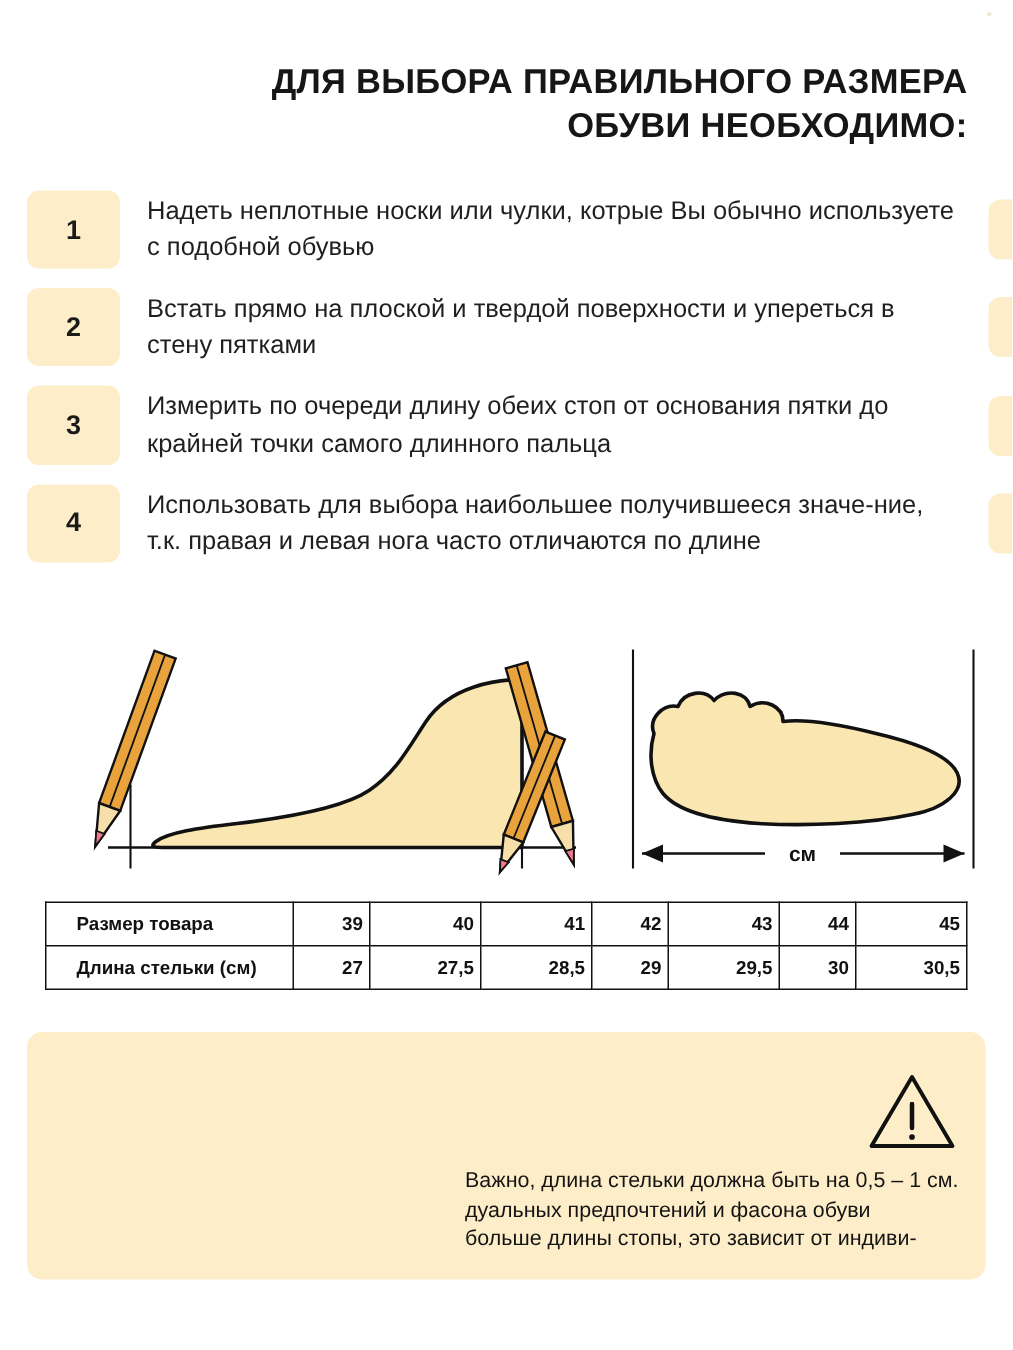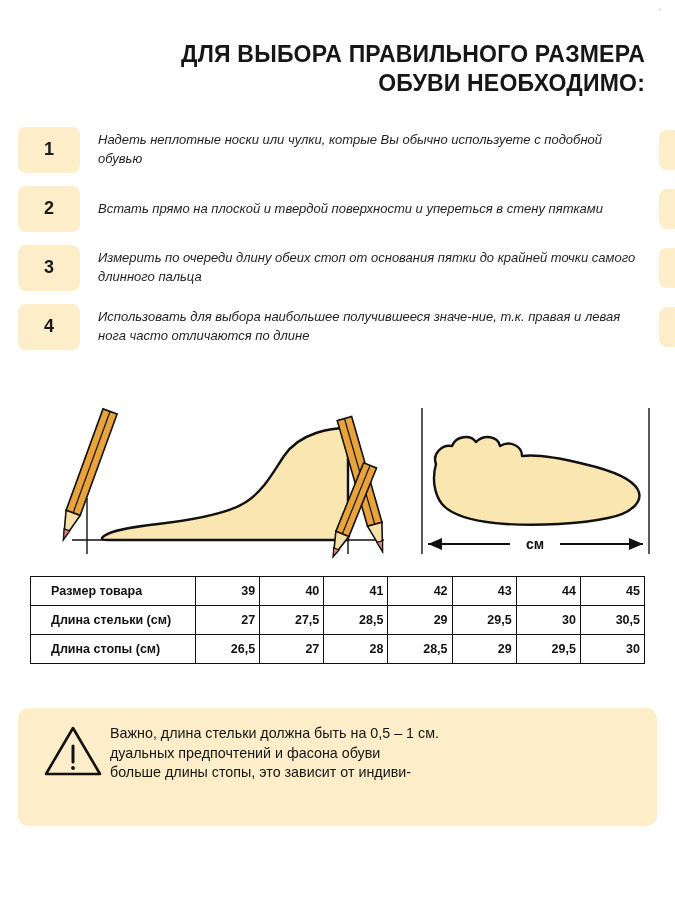--- a/index.html
+++ b/index.html
@@ -47,26 +47,25 @@
     align-items: center;
     justify-content: center;
     font-size: 18px;
     font-weight: bold;
     color: #1a1a1a;
     min-height: 46px;
   }
   .step-text {
     flex: 1 1 auto;
     padding: 2px 16px 2px 18px;
-    font-size: 13px;
+    font-size: 17px;
     line-height: 1.42;
     display: flex;
     align-items: center;
     color: #1f1f1f;
-    font-style: italic;
   }
   
   .edge-pill {
     position: absolute;
     right: -18px;
     top: 50%;
     transform: translateY(-50%);
     width: 16px;
     height: 40px;
     background: #fdeec9;
@@ -102,27 +101,28 @@
   }
   table.sizes td.rowhead {
     text-align: left;
     padding-left: 20px;
     width: 140px;
     white-space: nowrap;
   }
 
   
   .note {
-    margin: 44px 18px 0 18px;
+    margin: 28px 18px 0 18px;
     background: #fdeec9;
     border-radius: 10px;
     display: flex;
-    align-items: flex-start;
+    align-items: flex-end;
     padding: 16px 18px;
     min-height: 86px;
+    flex-direction: column;
   }
   .note-icon {
     flex: 0 0 74px;
     display: flex;
     align-items: center;
     justify-content: center;
   }
   .note-text {
     font-size: 14.3px;
     line-height: 1.38;
@@ -259,30 +259,20 @@
       <tr>
         <td class="rowhead">Длина стельки (см)</td>
         <td>27</td>
         <td>27,5</td>
         <td>28,5</td>
         <td>29</td>
         <td>29,5</td>
         <td>30</td>
         <td>30,5</td>
       </tr>
-      <tr>
-        <td class="rowhead">Длина стопы (см)</td>
-        <td>26,5</td>
-        <td>27</td>
-        <td>28</td>
-        <td>28,5</td>
-        <td>29</td>
-        <td>29,5</td>
-        <td>30</td>
-      </tr>
     </tbody>
   </table>
 </div>
 
 <div class="note">
   <div class="note-icon">
     <svg width="62" height="54" viewBox="0 0 62 54" xmlns="http://www.w3.org/2000/svg">
       <path d="M31 4 L58 50 L4 50 Z" fill="none" stroke="#111" stroke-width="2.6" stroke-linejoin="round"></path>
       <line x1="31" y1="22" x2="31" y2="38" stroke="#111" stroke-width="3" stroke-linecap="round"></line>
       <circle cx="31" cy="44" r="1.9" fill="#111"></circle>

